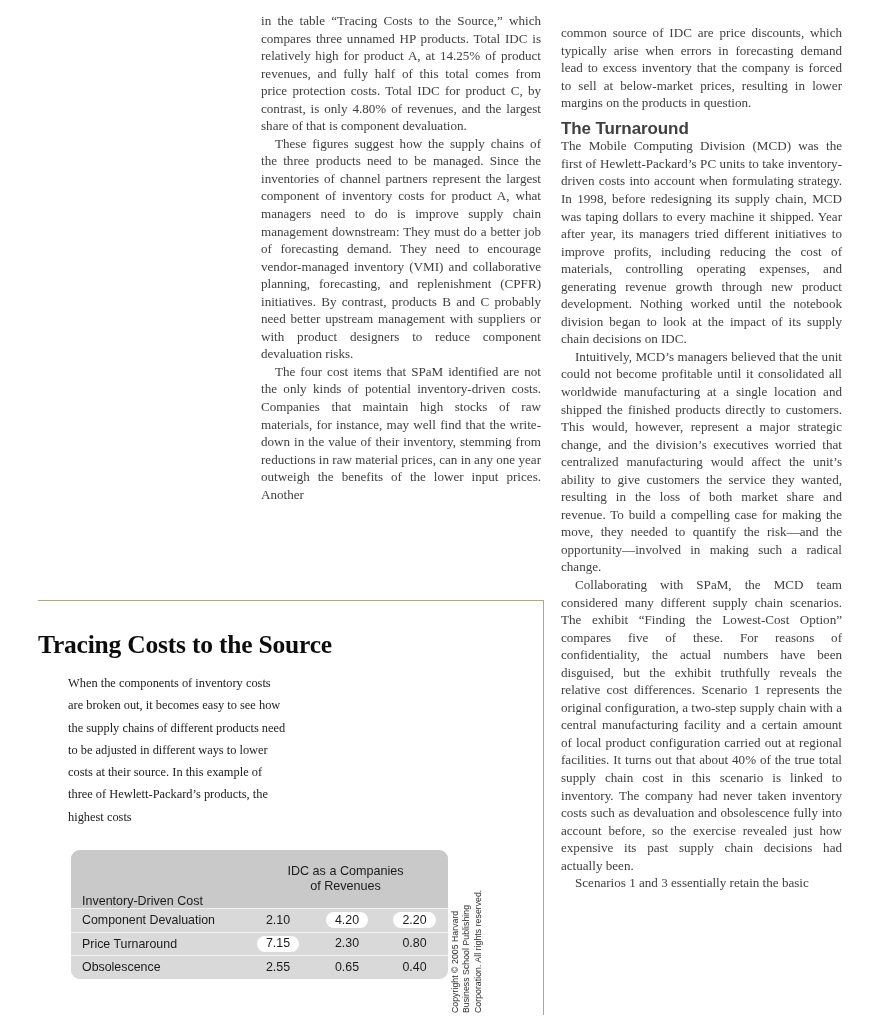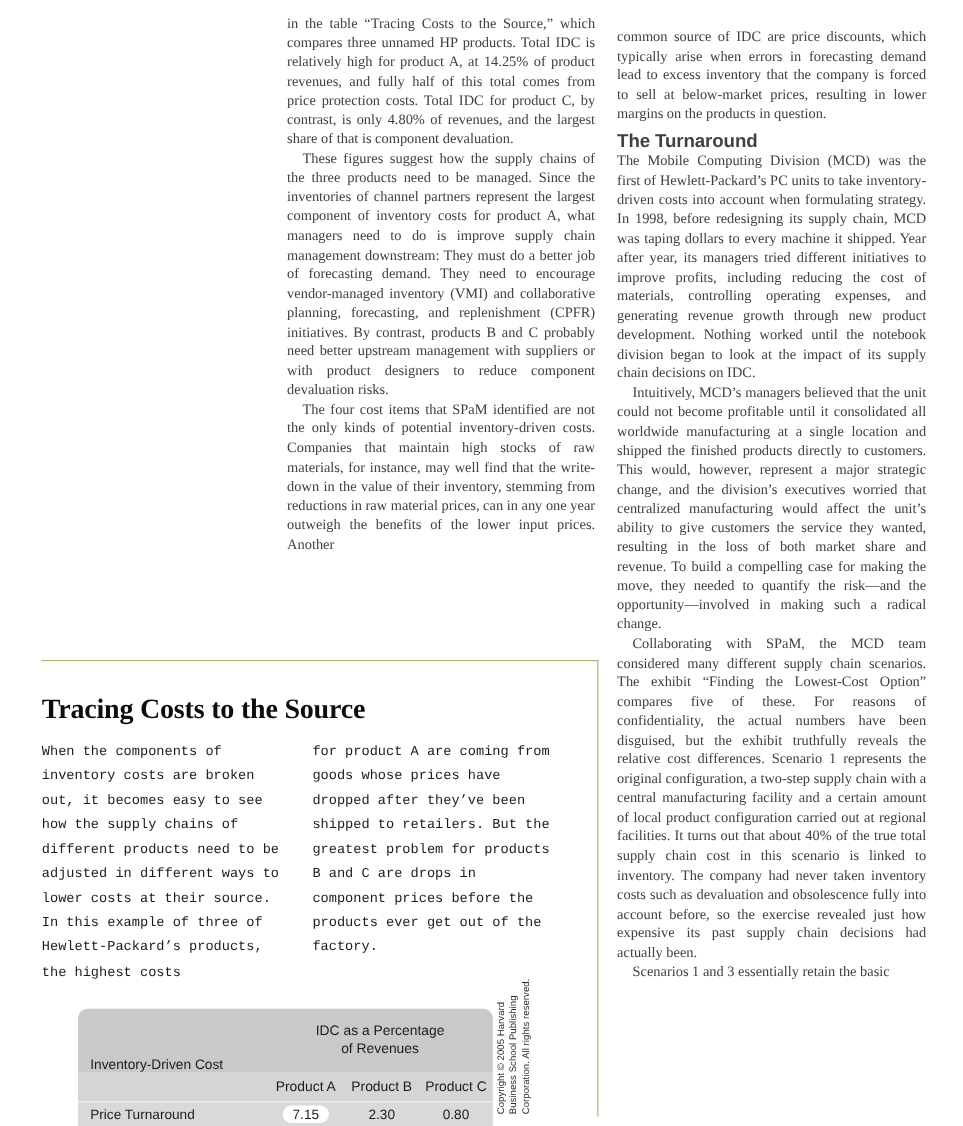--- a/index.html
+++ b/index.html
@@ -71,26 +71,27 @@
     color: #0d0d0d;
   }
   #exhibit-body {
     display: flex;
     gap: 26px;
     margin-top: 12px;
     width: 466px;
   }
   .ex-col {
     width: 220px;
-    font-family: Liberation Mono, monospace;
+    font-family: Liberation Serif, serif;
     font-size: 12.4px;
     line-height: 22.3px;
     color: #1b1b1b;
     -webkit-hyphens: none;
     hyphens: none;
+    margin-left: 30px;
   }
   .ex-col p { margin: 0; }
 
   
   #idc-table {
     margin-top: 22px;
     margin-left: 33px;
     width: 377px;
     border-radius: 9px;
     overflow: hidden;
@@ -194,48 +195,45 @@
 </div>
 
 <div id="exhibit">
 
   <h1 id="exhibit-title">Tracing Costs to the Source</h1>
 
   <div id="exhibit-body">
     <div class="ex-col">
       <p>When the components of inventory costs are broken out, it becomes easy to see how the supply chains of different products need to be adjusted in different ways to lower costs at their source. In this example of three of Hewlett-Packard’s products, the highest costs</p>
     </div>
-    <div class="ex-col">
-      <p>for product A are coming from goods whose prices have dropped after they’ve been shipped to retailers. But the greatest problem for products B and C are drops in component prices before the products ever get out of the factory.</p>
-    </div>
   </div>
 
   <div id="idc-table">
     <table class="idc">
       <colgroup>
         <col style="width:172px">
         <col style="width:70px">
         <col style="width:68px">
         <col style="width:67px">
       </colgroup>
       <tbody>
         <tr class="hdr-row">
           <td class="hdr-left">Inventory-Driven Cost</td>
           <td class="hdr-span" colspan="3">
-            <div>IDC as a Percentage</div>
+            <div>IDC as a Companies</div>
             <div>of Revenues</div>
           </td>
         </tr>
-        <tr class="prod-row">
-          <td class="empty"></td>
-          <td>Product A</td>
-          <td>Product B</td>
-          <td>Product C</td>
-        </tr>
-
+
+        <tr class="body-row">
+          <td class="label">Component Devaluation</td>
+          <td class="num"><span class="pill" style="background:transparent">2.10</span></td>
+          <td class="num"><span class="pill">4.20</span></td>
+          <td class="num"><span class="pill">2.20</span></td>
+        </tr>
 
         <tr class="body-row">
           <td class="label">Price Turnaround</td>
           <td class="num"><span class="pill">7.15</span></td>
           <td class="num"><span class="pill" style="background:transparent">2.30</span></td>
           <td class="num"><span class="pill" style="background:transparent">0.80</span></td>
         </tr>
 
 
         <tr class="body-row">

